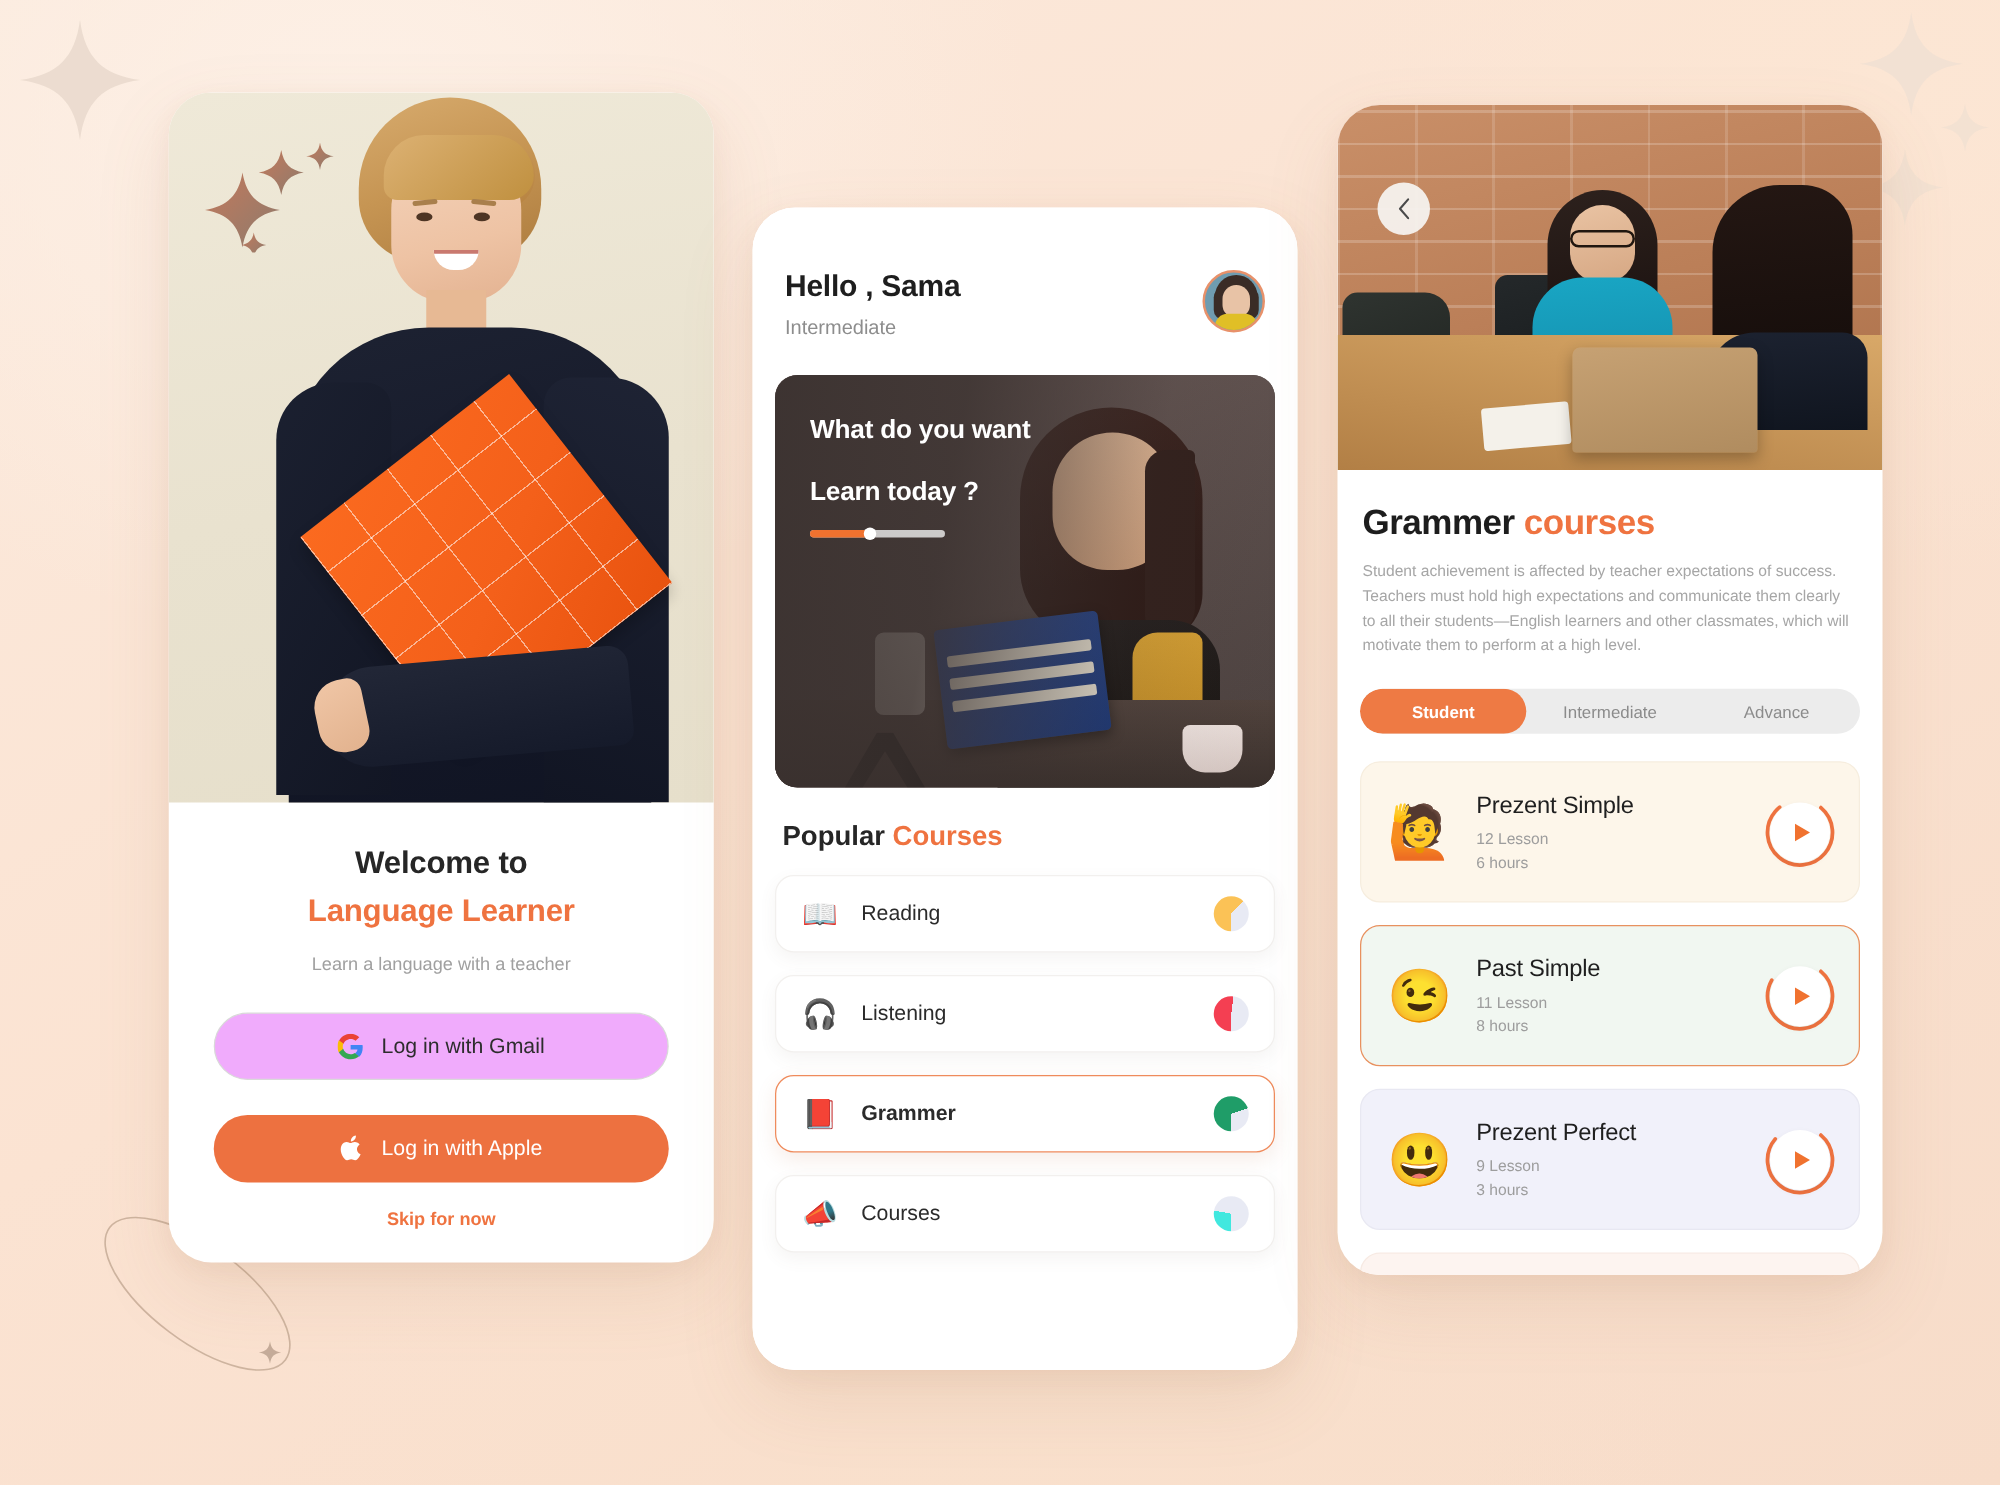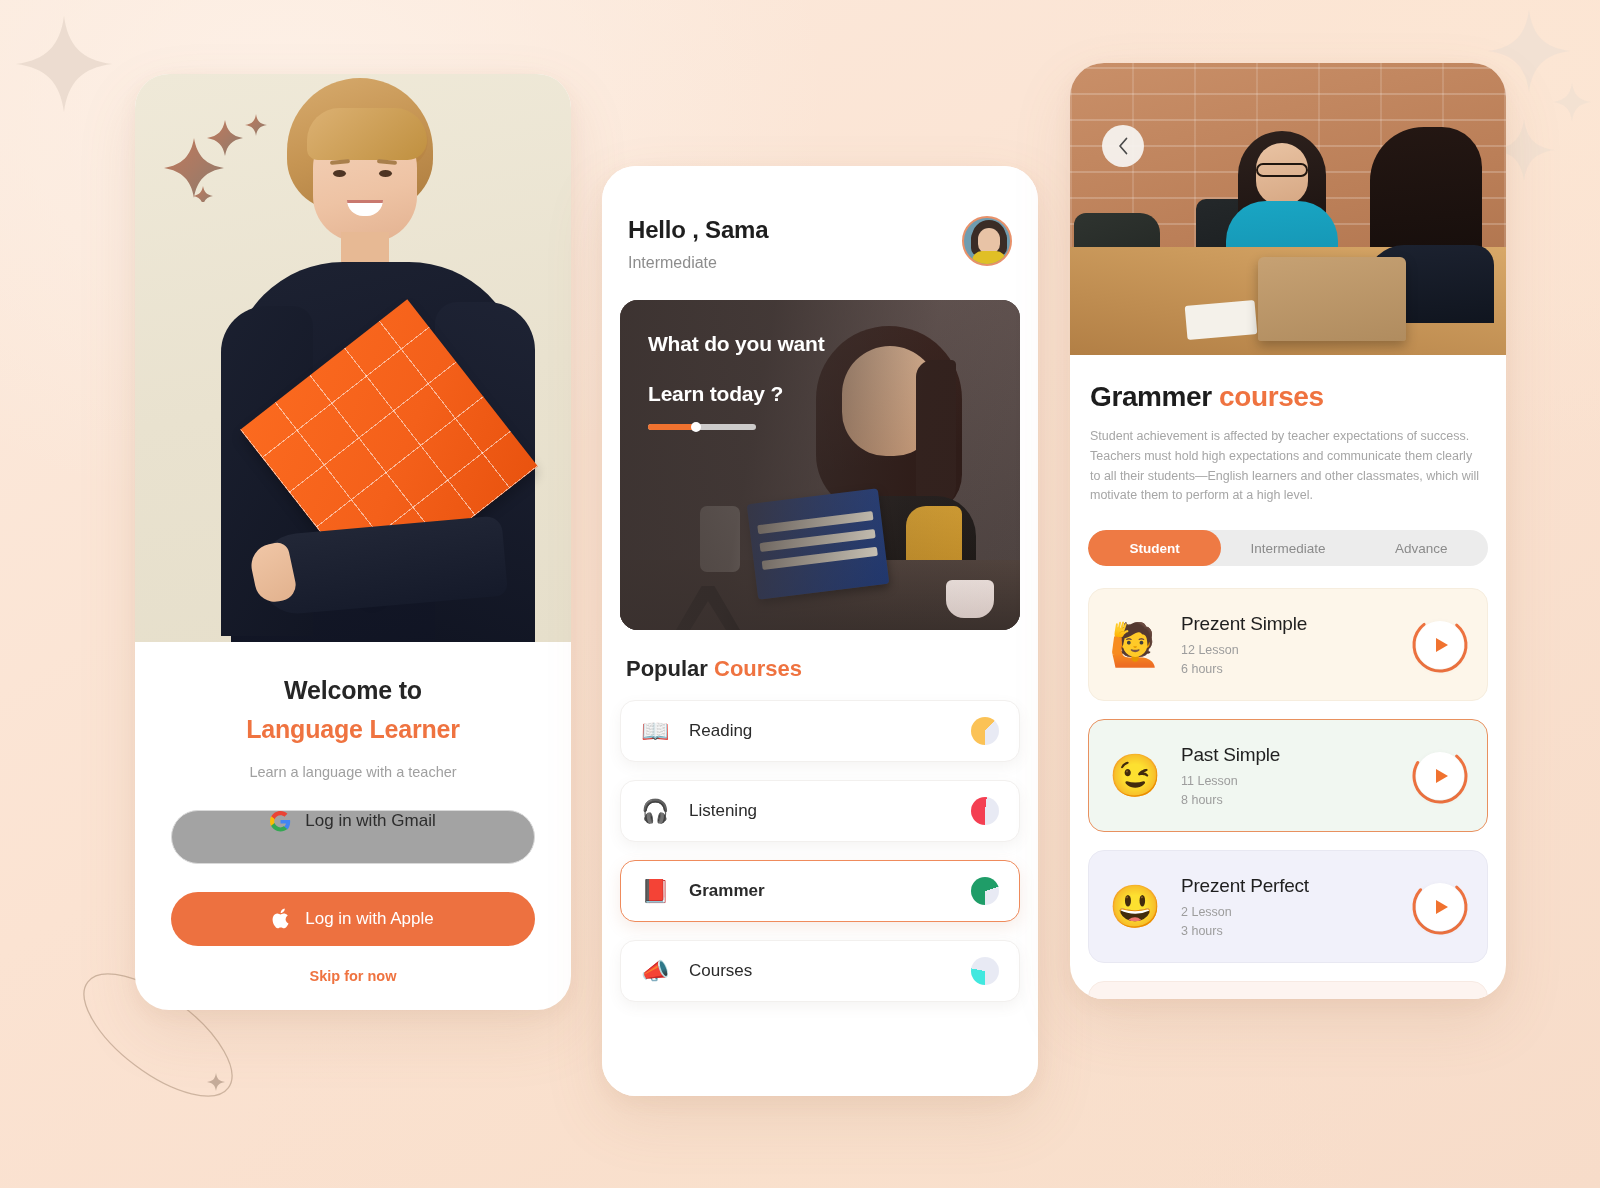--- a/index.html
+++ b/index.html
@@ -23,21 +23,21 @@
   .orbit { position:absolute; pointer-events:none; z-index:0; }
 
   
   .phone {
     position:absolute; z-index:2; overflow:hidden;
     background:#ffffff; border-radius:34px;
     box-shadow:0 24px 60px rgba(163,116,78,0.13), 0 6px 18px rgba(163,116,78,0.07);
   }
   #phone-onboarding { left:135px; top:74px;  width:436px; height:936px; }
   #phone-home       { left:602px; top:166px; width:436px; height:930px; }
-  #phone-course     { left:1070px;top:63px;  width:436px; height:936px; }
+  #phone-course     { left:1070px;top:84px;  width:436px; height:936px; }
 
   
   .p1-photo {
     position:relative; height:568px; width:100%;
     background:linear-gradient(170deg,#efe9d8 0%, #e9e2cf 55%, #e6dfcb 100%);
     overflow:hidden;
   }
   
   .m-hair {
     position:absolute; left:152px; top:4px; width:146px; height:132px;
@@ -116,22 +116,22 @@
 
   .p1-sparkles { position:absolute; left:26px; top:28px; z-index:4; }
 
   .p1-body { padding:34px 36px 0; text-align:center; }
   .p1-welcome { font-size:25px; font-weight:bold; color:#262626; letter-spacing:-.2px; }
   .p1-brand { font-size:25px; font-weight:bold; color:#ef7340; margin-top:10px; letter-spacing:-.2px; }
   .p1-sub { font-size:14.5px; color:#a0a0a0; margin-top:20px; }
 
   .btn-gmail {
     margin-top:30px; height:54px; border-radius:28px;
-    border:1px solid #d9d9d9; background:#a3a3a3;
-    display:flex; justify-content:center; gap:14px;
+    border:1px solid #d9d9d9; background:#f0abfc;
+    display:flex; align-items:center; justify-content:center; gap:14px;
     font-size:17px; color:#2d2d2d; cursor:pointer;
   }
   .btn-apple {
     margin-top:28px; height:54px; border-radius:28px; border:none;
     background:#ed7140; color:#fff;
     display:flex; align-items:center; justify-content:center; gap:14px;
     font-size:17px; cursor:pointer;
   }
   .btn-skip {
     margin-top:22px; font-size:14.5px; font-weight:bold; color:#ef7340; cursor:pointer;
@@ -522,21 +522,21 @@
             </svg>
             <div class="lc-disc">
               <div class="lc-tri"></div>
             </div>
           </div>
         </div>
         <div class="lesson-card c2">
           <div class="lc-emoji">😃</div>
           <div class="lc-txt">
             <div class="lc-name">Prezent Perfect</div>
-            <div class="lc-meta">2 Lesson</div>
+            <div class="lc-meta">9 Lesson</div>
             <div class="lc-meta second">3 hours</div>
           </div>
           <div class="lc-play">
             <svg class="lc-ring" viewBox="0 0 58 58">
               <circle cx="29" cy="29" r="26" fill="none" stroke="#ef7340" stroke-width="3" stroke-linecap="round" stroke-dasharray="122.52211349000194 163.36281798666926" transform="rotate(-50 29 29)"></circle>
             </svg>
             <div class="lc-disc">
               <div class="lc-tri"></div>
             </div>
           </div>

